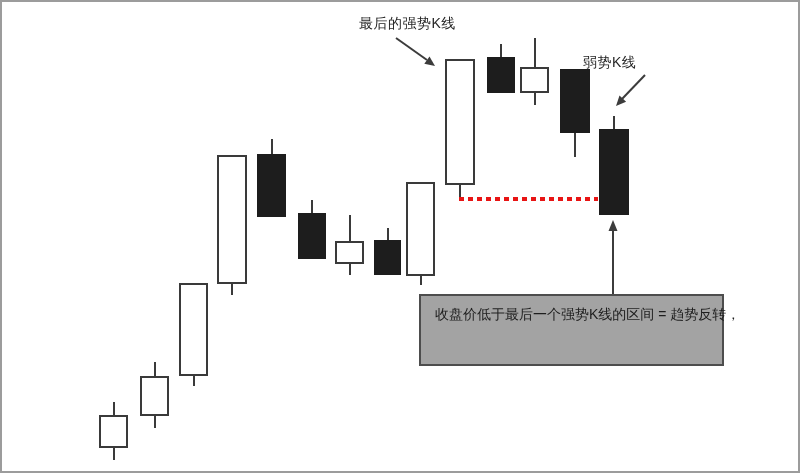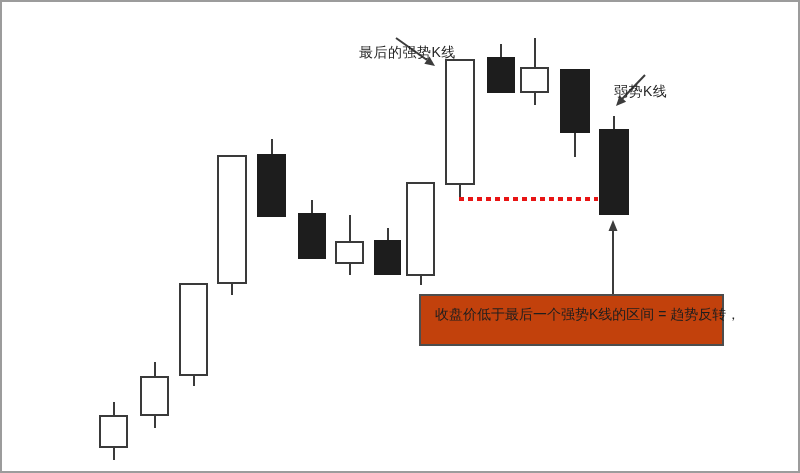--- a/index.html
+++ b/index.html
@@ -14,28 +14,27 @@
   .candle-body.bullish { background: var(--bullish-fill, #fff); border: 2px solid var(--outline, #3a3a3a); }
   .candle-body.bearish { background: var(--bearish-fill, #1d1d1d); border: 1px solid var(--bearish-fill, #1d1d1d); }
   .wick { position: absolute; background: var(--outline, #3a3a3a); }
   .reversal-line {
     position: absolute; height: 4px;
     background: repeating-linear-gradient(90deg, var(--reversal-line, #e81414) 0 5px, transparent 5px 9px);
   }
   .anno-label {
     position: absolute; font-size: 14px; color: #262626; white-space: nowrap;
     letter-spacing: 0.5px;
-    margin-top: 29px;
   }
   .arrow-svg { position: absolute; left: 0; top: 0; width: 800px; height: 473px; pointer-events: none; }
   .arrow-svg line { stroke: var(--arrow, #3c3c3c); stroke-width: 2; }
   .arrow-svg polygon { fill: var(--arrow, #3c3c3c); }
   .note-box {
-    position: absolute; left: 417px; top: 292px; width: 305px; height: 52px;
-    border: 2px solid #4d4d4d; background: #c2410c;
+    position: absolute; left: 417px; top: 292px; width: 305px; height: 72px;
+    border: 2px solid #4d4d4d; background: #a3a3a3;
     padding: 8px 12px 16px 14px; font-size: 14px; line-height: 21px; color: #1e1e1e;
     white-space: nowrap;
   }
 </style>
 </head>
 <body>
 
 <div class="frame">
 
   <div class="chart">
@@ -85,19 +84,19 @@
       <polygon points="614,104 617.5,93.6 624.1,99.8"></polygon>
     </g>
     <g>
       <line x1="611" y1="292" x2="611" y2="227"></line>
       <polygon points="611,218 606.5,229 615.5,229"></polygon>
     </g>
   </svg>
 
   <div class="anno-label" style="left:357px; top:13px;">最后的强势K线</div>
 
-  <div class="anno-label" style="left:612px; top:52px;text-align:right;">弱势K线</div>
+  <div class="anno-label" style="left:581px; top:52px;text-align:right;">弱势K线</div>
 
   <div class="note-box">
     <div>收盘价低于最后一个强势K线的区间 = 趋势反转，</div>
   </div>
 
 </div>
 
 </body></html>

